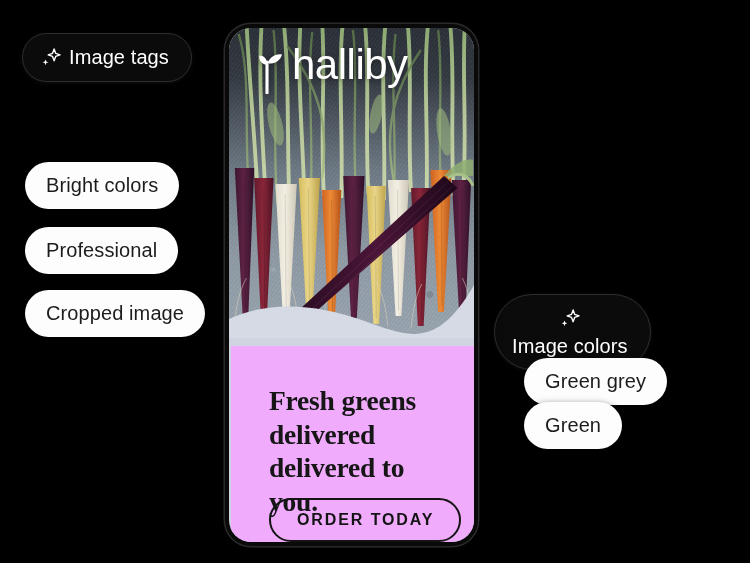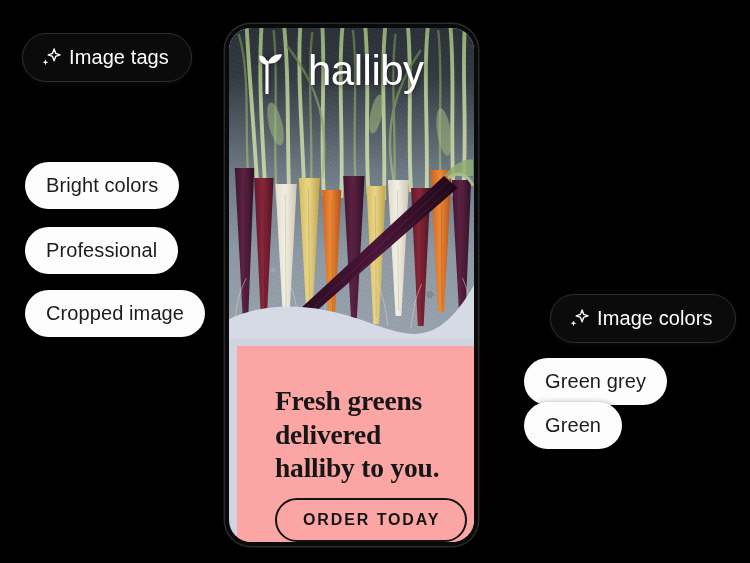--- a/index.html
+++ b/index.html
@@ -117,36 +117,36 @@
   #wave {
     position: absolute;
     left: 0;
     top: 255px;
     width: 100%;
     height: 80px;
   }
 
   #textpanel {
     position: absolute;
-    left: 8px;
+    left: 2px;
     top: 318px;
     width: 100%;
     bottom: 0;
-    background: #fca5a5;
+    background: #f0abfc;
     text-decoration: underline;
   }
 
   
   #logo {
     position: absolute;
     left: 29px;
     top: 20px;
     display: flex;
-    align-items: center;
-    gap: 16px;
+    align-items: flex-start;
+    gap: 0px;
     filter: drop-shadow(0 1px 3px rgba(0,0,0,0.45));
   }
   #logo .wordmark {
     color: #ffffff;
     font-family: "Liberation Sans", sans-serif;
     font-size: 42px;
     font-weight: 300;
     letter-spacing: -0.5px;
     line-height: 0.82;
   }
@@ -204,21 +204,21 @@
   </div>
 
   <div class="pill pill-light" style="left:25px; top:290px;">
     <span class="pill-label">Cropped image</span>
   </div>
 
   <div class="pill pill-light" style="left:25px; top:227px;">
     <span class="pill-label">Professional</span>
   </div>
 
-  <div class="pill pill-dark" style="left:550px; top:294px;">
+  <div class="pill pill-dark" style="left:494px; top:294px;flex-direction:column;">
     <span class="sparkle">
       <svg viewBox="0 0 24 24" width="22" height="22" aria-hidden="true">
         <path d="M15.4 3.2 L17.1 8.0 L21.9 9.7 L17.1 11.4 L15.4 16.2 L13.7 11.4 L8.9 9.7 L13.7 8.0 Z" fill="none" stroke="#ffffff" stroke-width="1.5" stroke-linejoin="round"></path>
         <path d="M6.0 14.6 L6.85 16.9 L9.15 17.75 L6.85 18.6 L6.0 20.9 L5.15 18.6 L2.85 17.75 L5.15 16.9 Z" fill="#ffffff"></path>
       </svg>
     </span>
     <span class="pill-label">Image colors</span>
   </div>
 
   <div class="pill pill-light" style="left:524px; top:358px;">
@@ -376,21 +376,21 @@
 
         <svg id="wave" viewBox="0 0 253 80" preserveAspectRatio="none">
           <path d="M0 36 C 40 18, 88 20, 140 38 C 184 53, 214 68, 253 2 L253 80 L0 80 Z" fill="#d6dae4"></path>
         </svg>
       </div>
 
       <div id="textpanel">
         <div id="headline">
           <div>Fresh greens</div>
           <div>delivered</div>
-          <div>halliby to you.</div>
+          <div>delivered to you.</div>
         </div>
 
         <button id="cta">ORDER TODAY</button>
       </div>
 
     </div>
   </div>
 
 </div>
 

